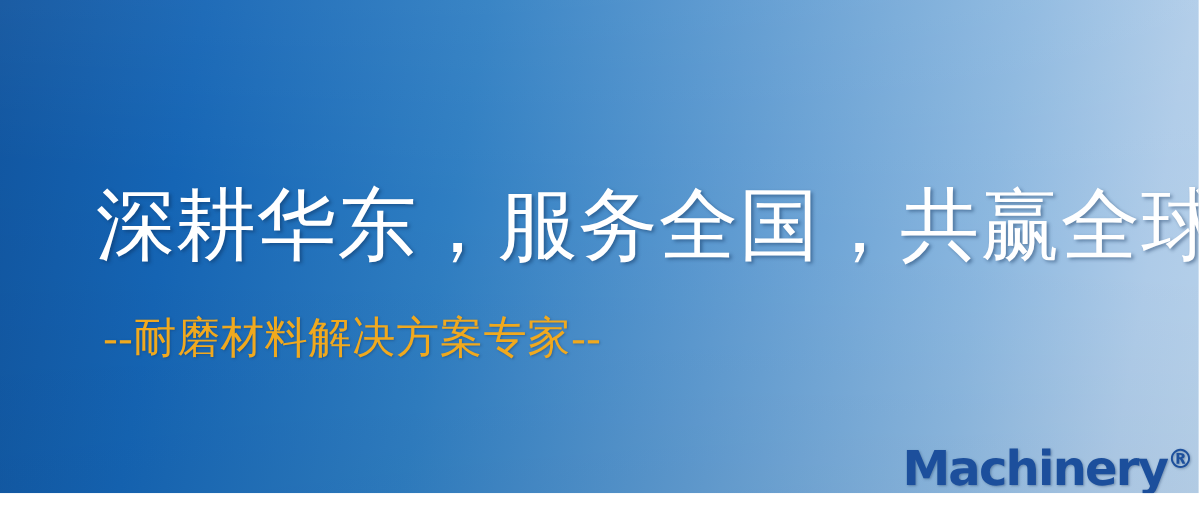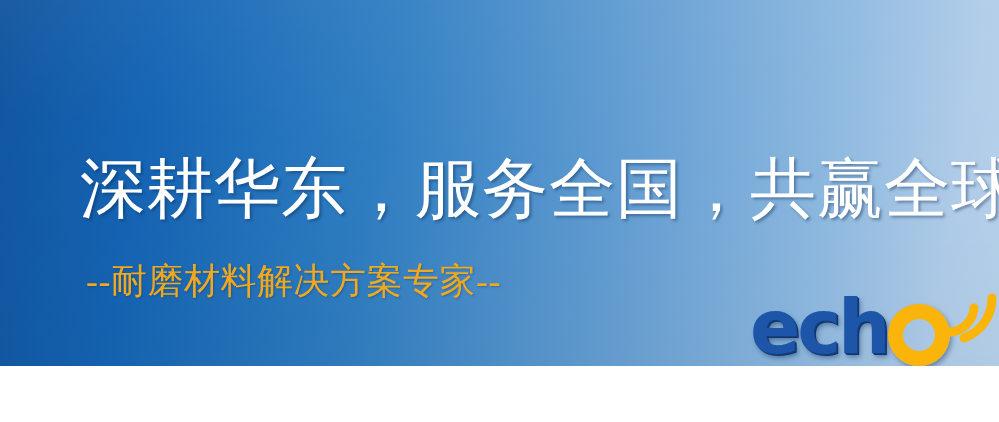--- a/index.html
+++ b/index.html
@@ -3,21 +3,21 @@
 <meta charset="utf-8">
 <style>
   html, body {
     margin: 0;
     padding: 0;
     background: #ffffff;
   }
   #banner {
     position: relative;
     width: 999px;
-    height: 366px;
+    height: 411px;
     overflow: hidden;
     font-family: "Liberation Sans", "DejaVu Sans", sans-serif;
     background: linear-gradient(100deg,
         #11559f 0%,
         #1565b5 16%,
         #2f7ec2 38%,
         #5f9bd1 60%,
         #8bb7df 80%,
         #aecbe8 93%,
         #b7d1ea 100%);
@@ -134,32 +134,20 @@
 <div id="banner">
 
   <div id="sheen"></div>
 
   <div id="headline">深耕华东，服务全国，共赢全球</div>
 
   <div id="subtitle">--耐磨材料解决方案专家--</div>
 
   <div id="logo">
 
-    <div id="logo-mark">
 
-      <span class="logo-word">ech</span>
-
-      <span class="logo-o"></span>
-
-      <span class="logo-arcs">
-        <svg width="60" height="62" viewBox="0 0 60 62" xmlns="http://www.w3.org/2000/svg">
-          <g fill="none" stroke="#fbb40a" stroke-linecap="round">
-            <path d="M10 44 A 26 26 0 0 0 34 20" stroke-width="9"></path>
-            <path d="M24 50 A 42 42 0 0 0 52 10" stroke-width="9"></path>
-          </g>
-        </svg>
-      </span>
+    <div id="logo-sub">
+      <span>Machinery</span><span id="logo-reg">®</span>
     </div>
-
 
   </div>
 
 </div>
 
 </body></html>

